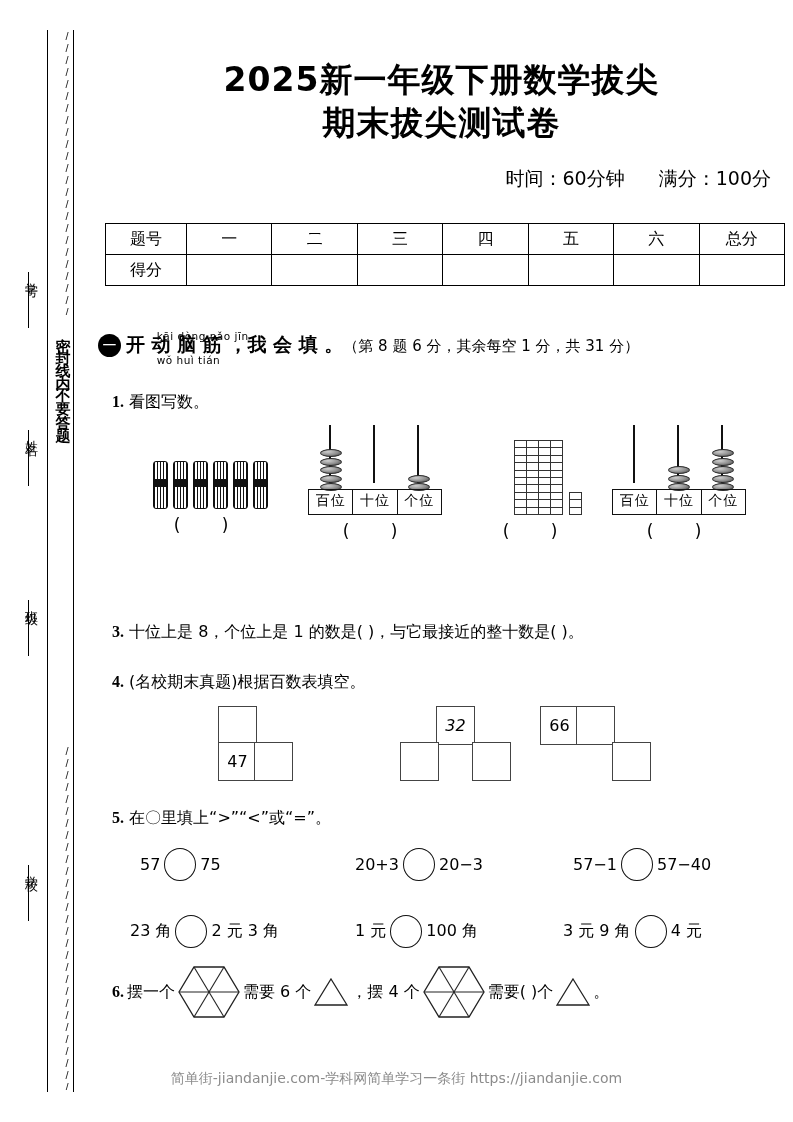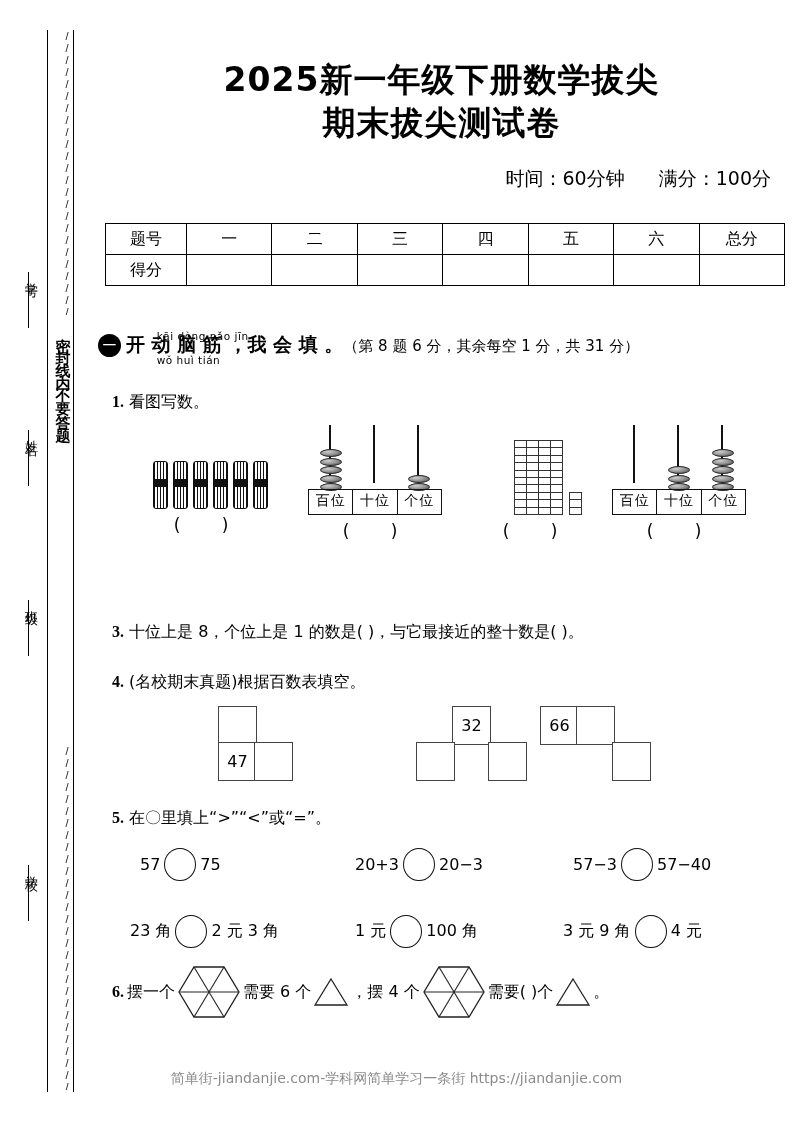--- a/index.html
+++ b/index.html
@@ -534,21 +534,21 @@
   </div>
 
   <div class="puzzles">
 
     <div class="puz" style="left:128px; top:6px; width:120px; height:80px;">
       <div class="cell" style="left:0; top:0;"></div>
       <div class="cell" style="left:0; top:36px;">47</div>
       <div class="cell" style="left:36px; top:36px;"></div>
     </div>
 
-    <div class="puz" style="left:326px; top:6px; width:130px; height:80px;">
+    <div class="puz" style="left:310px; top:6px; width:130px; height:80px;font-style:italic;">
       <div class="cell" style="left:36px; top:0;">32</div>
       <div class="cell" style="left:0; top:36px;"></div>
       <div class="cell" style="left:72px; top:36px;"></div>
     </div>
 
     <div class="puz" style="left:450px; top:6px; width:130px; height:80px;">
       <div class="cell" style="left:0; top:0;">66</div>
       <div class="cell" style="left:36px; top:0;"></div>
       <div class="cell" style="left:72px; top:36px;"></div>
     </div>
@@ -564,21 +564,21 @@
       <span>57</span>
       <span class="circle"></span>
       <span>75</span>
     </div>
     <div class="cmp" style="left:265px;">
       <span>20+3</span>
       <span class="circle"></span>
       <span>20−3</span>
     </div>
     <div class="cmp" style="left:483px;">
-      <span>57−3</span>
+      <span>57−1</span>
       <span class="circle"></span>
       <span>57−40</span>
     </div>
   </div>
 
   <div class="cmp-row" style="top:903px;margin-top:12px;">
     <div class="cmp" style="left:40px;">
       <span>23 角</span>
       <span class="circle"></span>
       <span>2 元 3 角</span>

